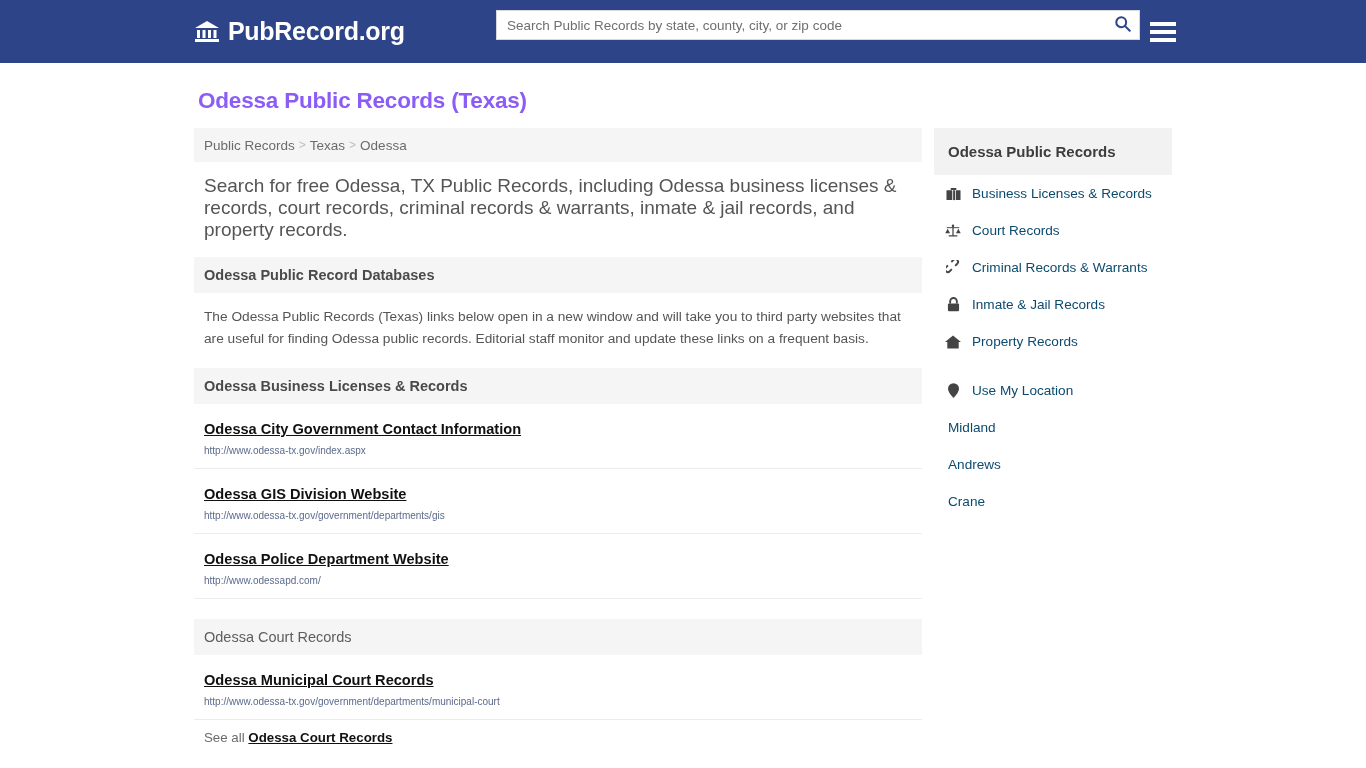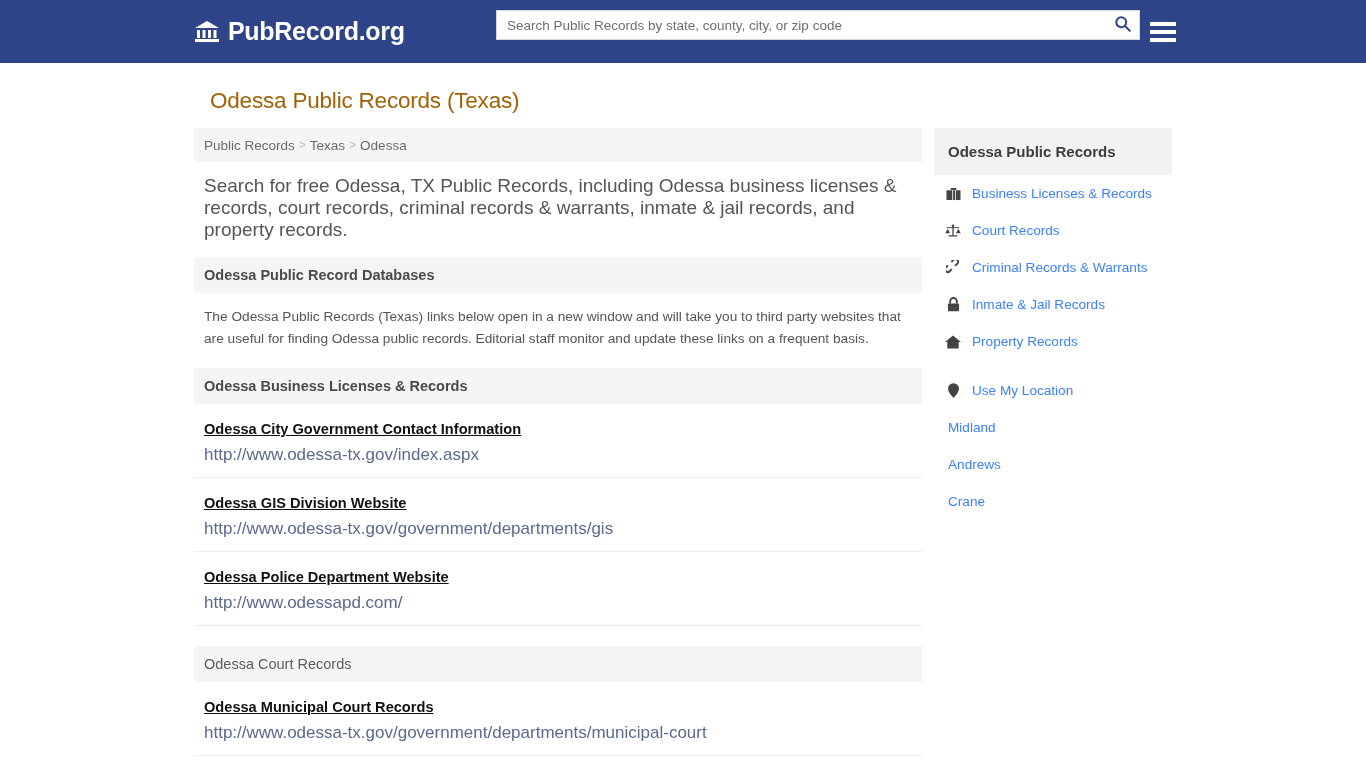--- a/index.html
+++ b/index.html
@@ -56,22 +56,22 @@
   .hamburger span {
     display: block; width: 26px; height: 4px; background: #ffffff;
   }
 
   
   .page {
     width: 1366px;
     padding: 0 194px;
   }
   .page-title {
-    font-size: 22.5px; font-weight: normal; color: #a16207;
-    margin: 25px 0 14px 16px; letter-spacing: -0.2px;
+    font-size: 22.5px; font-weight: bold; color: #8b5cf6;
+    margin: 25px 0 14px 4px; letter-spacing: -0.2px;
   }
   .columns { display: flex; gap: 12px; align-items: flex-start; }
   .col-main { width: 728px; flex: none; }
   .col-side { width: 238px; flex: none; }
 
   
   .breadcrumb {
     background: #f5f5f5; height: 34px;
     display: flex; align-items: center;
     padding: 0 10px; gap: 4px;
@@ -105,21 +105,21 @@
     border-bottom: 1px solid #ededed;
   }
   .entry:last-of-type { border-bottom: 0; }
   .entry-title {
     display: inline-block;
     font-size: 14.6px; font-weight: bold; color: #111111;
     text-decoration: underline; cursor: pointer;
   }
   .entry-url {
     margin-top: 7px;
-    font-size: 17px; color: #5b6a8c;
+    font-size: 10px; color: #5b6a8c;
     word-break: break-all;
   }
   .see-all {
     padding: 10px 10px 4px 10px;
     font-size: 13.3px; color: #6b6b6b;
   }
   .see-all a {
     color: #111111; font-weight: bold;
     text-decoration: underline; cursor: pointer;
   }
@@ -129,21 +129,21 @@
     background: #f2f2f2;
     padding: 12px 14px;
     font-size: 15px; font-weight: bold; color: #3d3d3d;
     line-height: 23px;
   }
   .side-head.tall { padding: 13px 14px 15px 14px; }
   .side-list { margin: 0; padding: 0; list-style: none; }
   .side-item {
     display: flex; align-items: center; gap: 10px;
     padding: 11px 14px 11px 10px;
-    font-size: 13.6px; color: #3b82f6;
+    font-size: 13.6px; color: #0c4a6e;
     cursor: pointer;
   }
   .side-item.plain { padding-left: 14px; }
   .side-icon {
     width: 18px; display: flex; align-items: center; justify-content: center;
     flex: none; color: #444444;
   }
   .side-gap { height: 12px; }
 </style>
 </head>

